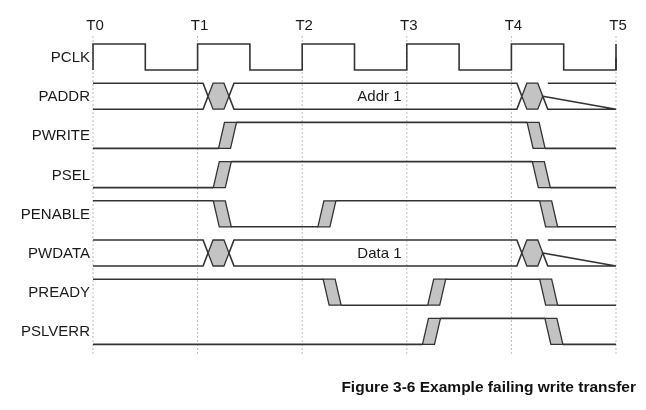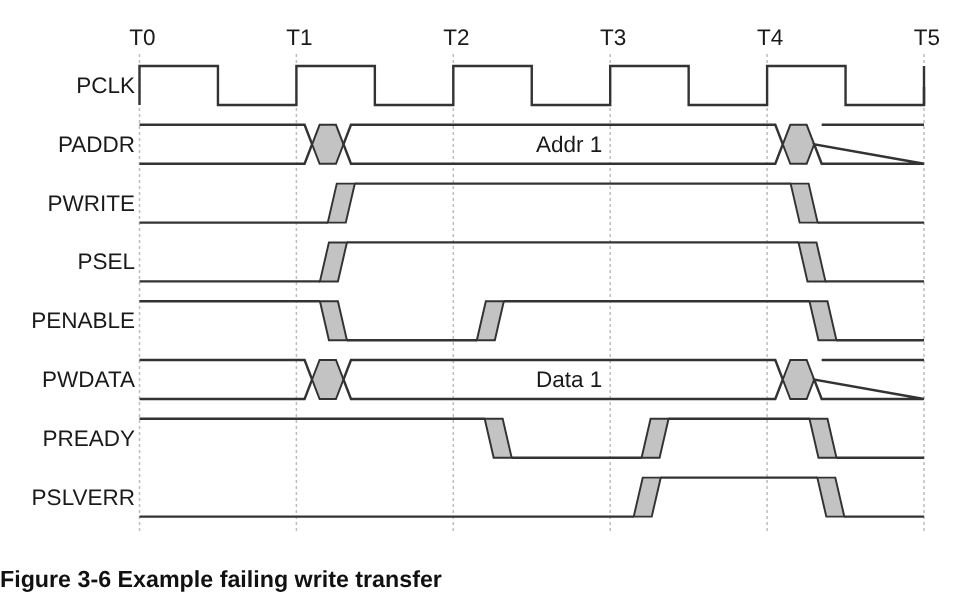--- a/index.html
+++ b/index.html
@@ -4,21 +4,21 @@
 <style>
   html, body { margin: 0; padding: 0; background: #ffffff; }
   body { width: 646px; height: 410px; position: relative; overflow: hidden; font-family: "Liberation Sans", sans-serif; }
   #diagram { position: absolute; left: 0; top: 0; }
   .time-label { font-family: "Liberation Sans", sans-serif; font-size: 15px; fill: #1a1a1a; text-anchor: middle; }
   .sig-label { font-family: "Liberation Sans", sans-serif; font-size: 15px; fill: #1a1a1a; text-anchor: end; }
   .value-label { font-family: "Liberation Sans", sans-serif; font-size: 15px; fill: #1a1a1a; text-anchor: middle; }
   .grid { stroke: #bdbdbd; stroke-width: 1; stroke-dasharray: 2 2; }
   .wave { stroke: #333333; stroke-width: 1.6; fill: none; }
   .trans { stroke: #333333; stroke-width: 1.3; fill: #c3c3c3; }
-  #caption { position: absolute; left: 0; top: 378px; width: 636px; text-align: left; font-family: "Liberation Sans", sans-serif; font-weight: bold; font-size: 15.5px; color: #111111; }
+  #caption { position: absolute; left: 0; top: 378px; width: 636px; text-align: right; font-family: "Liberation Sans", sans-serif; font-weight: bold; font-size: 15.5px; color: #111111; }
 </style>
 </head>
 <body>
 
 <svg id="diagram" width="646" height="410" xmlns="http://www.w3.org/2000/svg">
   <g id="grid-layer">
       <line x1="93" y1="36" x2="93" y2="356" class="grid"></line>
       <line x1="197.6" y1="36" x2="197.6" y2="356" class="grid"></line>
       <line x1="302.2" y1="36" x2="302.2" y2="356" class="grid"></line>
       <line x1="406.79999999999995" y1="36" x2="406.79999999999995" y2="356" class="grid"></line>

